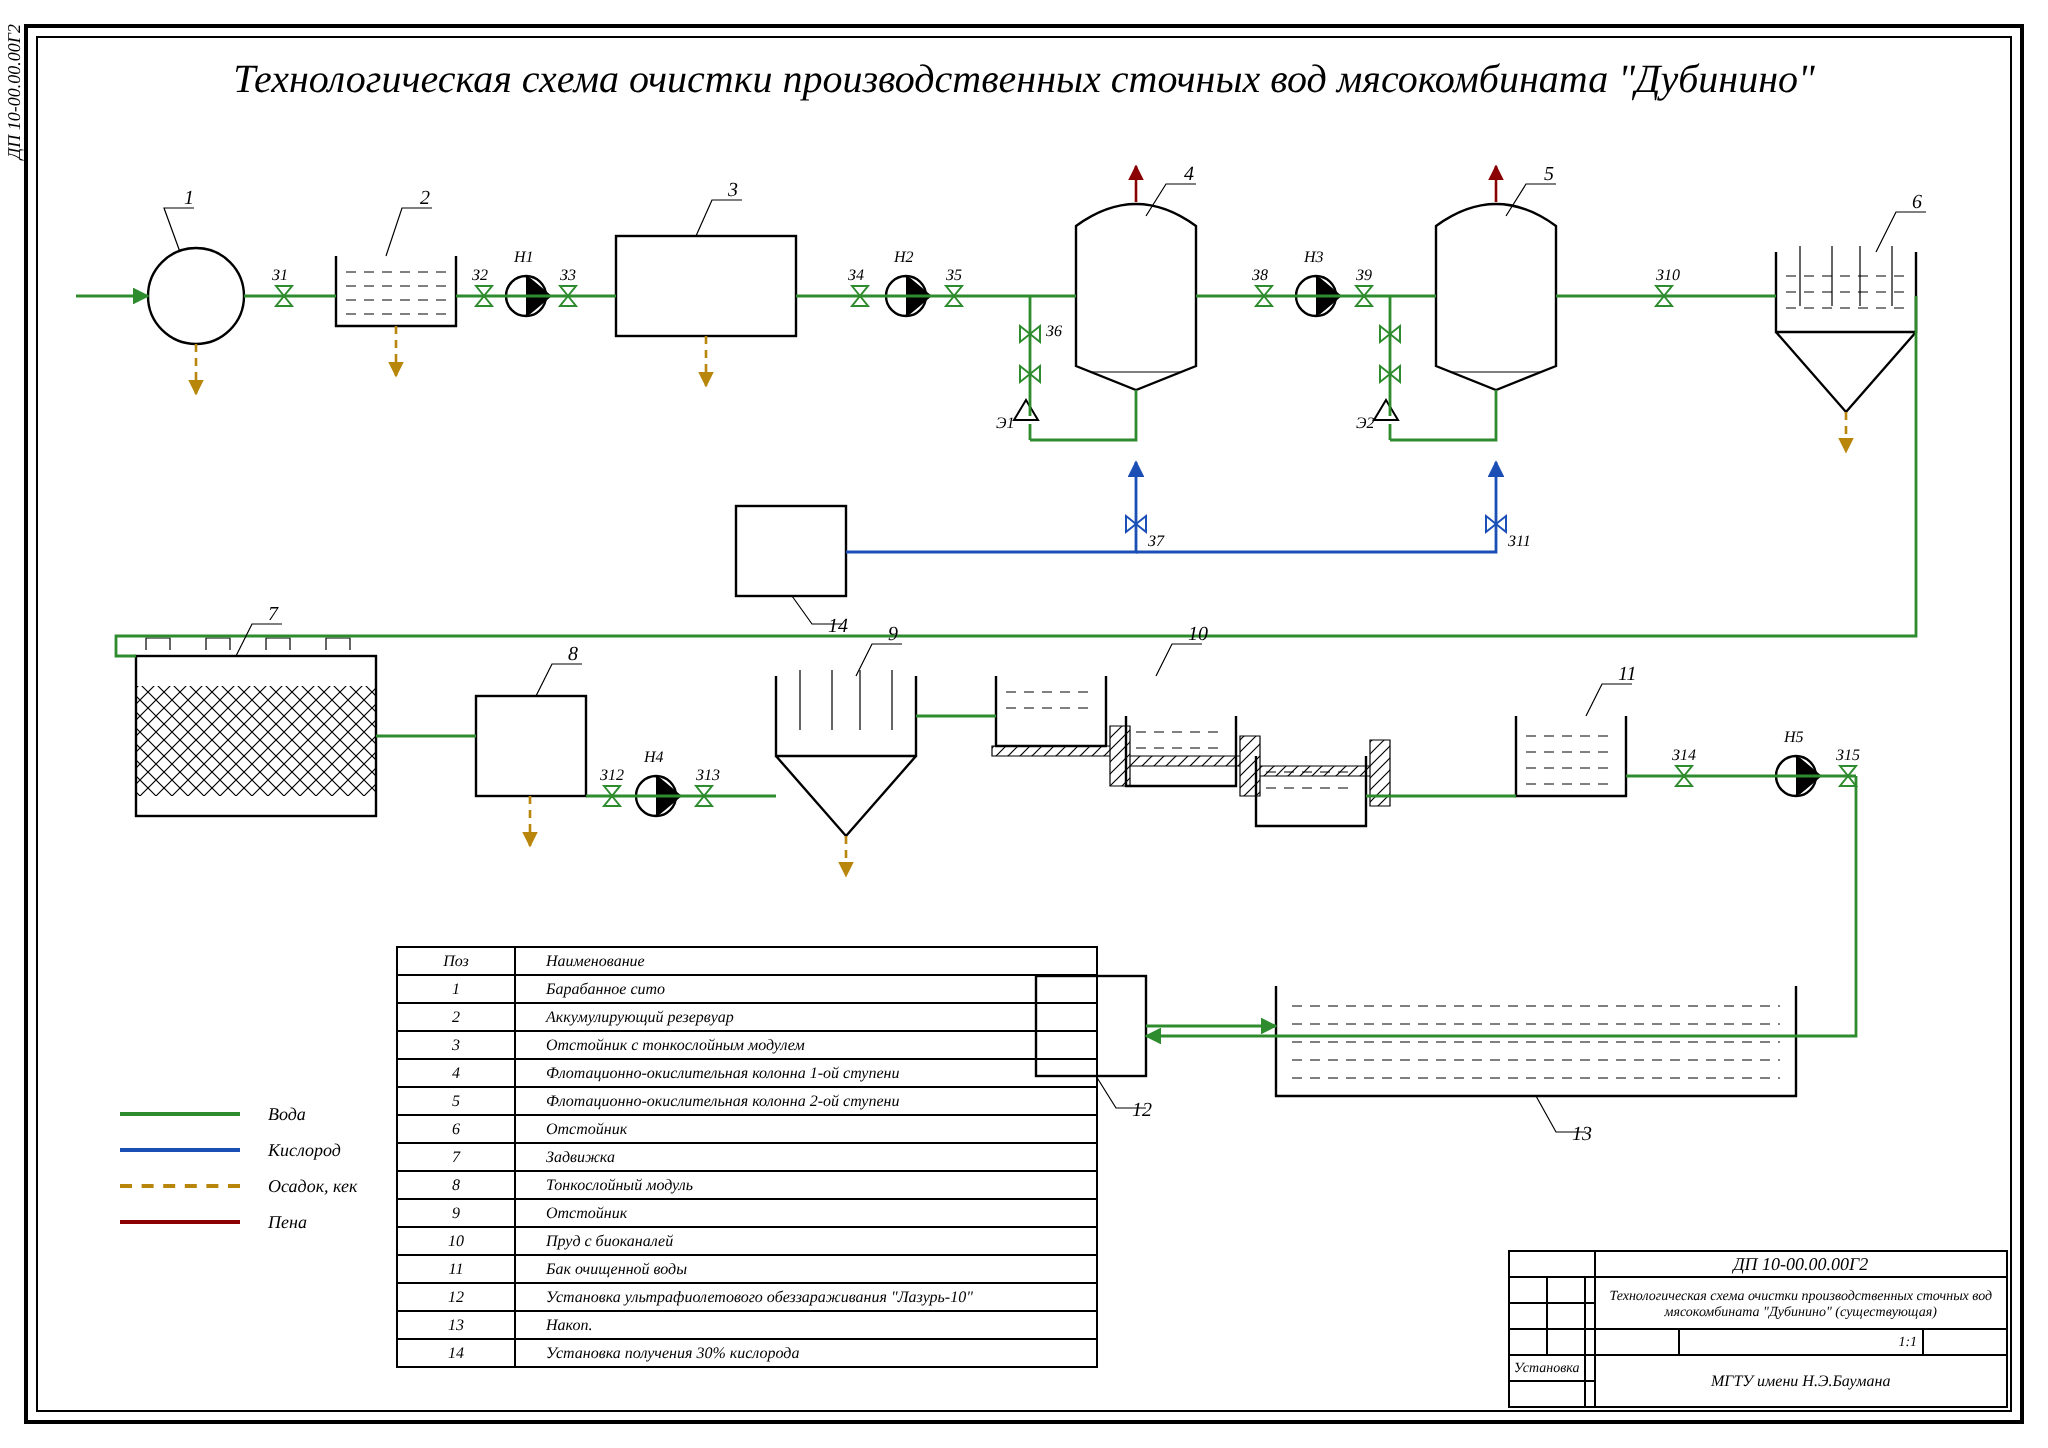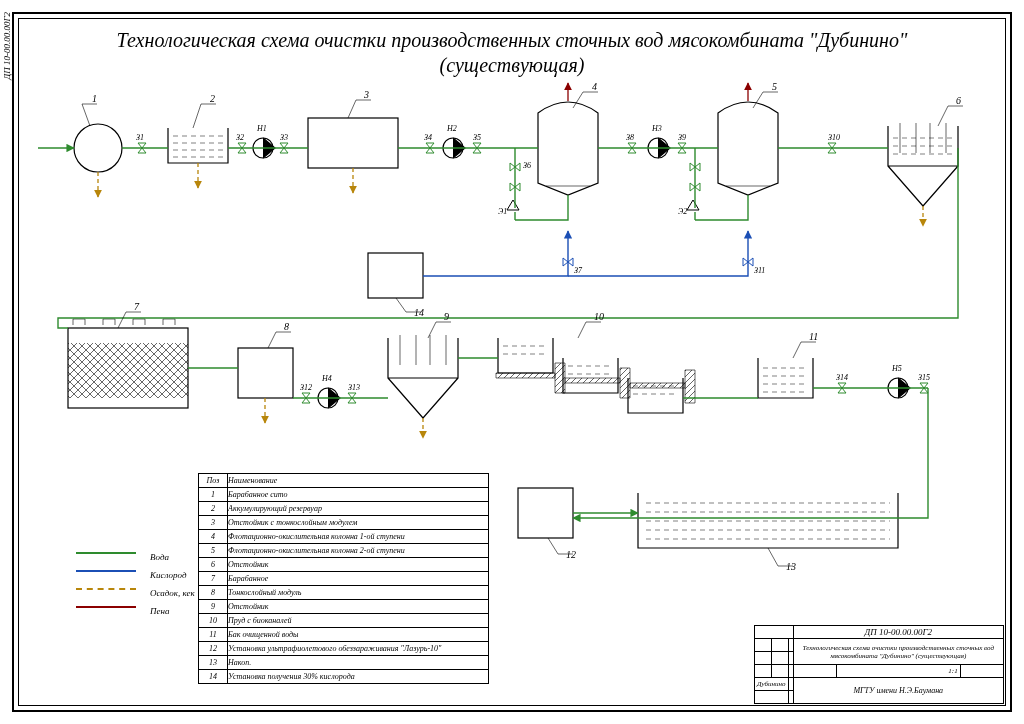--- a/index.html
+++ b/index.html
@@ -13,44 +13,43 @@
   .equipThin{fill:none;stroke:#000;stroke-width:.6}
   .water{fill:none;stroke:#2e8b2e;stroke-width:1.4}
   .oxy{fill:none;stroke:#1b4fb5;stroke-width:1.4}
   .sludge{fill:none;stroke:#b8860b;stroke-width:1.3;stroke-dasharray:4 3}
   .foam{fill:none;stroke:#8b0000;stroke-width:1.3}
   .lbl{font-size:10px;font-style:italic;fill:#000}
   .lblSm{font-size:8px;font-style:italic;fill:#000}
   .ld{stroke:#000;stroke-width:.6;fill:none}
   .bom{position:absolute;left:198px;bottom:40px;font-size:8px;font-style:italic}
   .bom table{border-collapse:collapse}
-  .bom td{border:1px solid #000;padding:1px 0;height:11px;vertical-align:middle}
+  .bom td{border:1px solid #000;padding:1px 15px;height:11px;vertical-align:middle}
   .bom td:first-child{width:28px;text-align:center}
   .bom td:last-child{width:260px}
   .legend{position:absolute;left:60px;bottom:100px;font-size:9px;font-style:italic}
-  .legend .row{display:flex;align-items:flex-start;margin:8px 16px}
+  .legend .row{display:flex;align-items:center;margin:8px 0}
   .legend .line{width:60px;height:0;border-top:2px solid;margin-right:14px}
   .stamp{position:absolute;right:20px;bottom:20px;width:250px;font-size:7px;font-style:italic}
   .stamp table{border-collapse:collapse;width:100%}
   .stamp td{border:1px solid #000;padding:1px 2px;height:10px}
   .hatch{fill:url(#hatch)}
   .waves{stroke:#000;stroke-width:.5;stroke-dasharray:5 4;fill:none}
   .cross{fill:url(#cross)}
 </style>
 </head>
 <body>
 
 <div class="sheet">
   <div class="frame"></div>
   <div class="frame2"></div>
   <div class="side-text">ДП 10-00.00.00Г2</div>
 
   <div class="title">
     <span>Технологическая схема очистки производственных сточных вод мясокомбината "Дубинино"</span><br>
-    <span>(существующая)</span>
   </div>
 
   <svg viewBox="0 0 988 688">
     <defs>
       <pattern id="hatch" patternUnits="userSpaceOnUse" width="6" height="6">
         <path d="M-1,1 l2,-2 M0,6 l6,-6 M5,7 l2,-2" stroke="#000" stroke-width=".6"></path>
       </pattern>
       <pattern id="cross" patternUnits="userSpaceOnUse" width="8" height="8">
         <path d="M0,0 l8,8 M8,0 l-8,8" stroke="#000" stroke-width=".6"></path>
       </pattern>
@@ -278,21 +277,21 @@
           <tr>
             <td>5</td>
             <td>Флотационно-окислительная колонна 2-ой ступени</td>
           </tr>
           <tr>
             <td>6</td>
             <td>Отстойник</td>
           </tr>
           <tr>
             <td>7</td>
-            <td>Барабанное</td>
+            <td>Задвижка</td>
           </tr>
           <tr>
             <td>8</td>
             <td>Тонкослойный модуль</td>
           </tr>
           <tr>
             <td>9</td>
             <td>Отстойник</td>
           </tr>
           <tr>
@@ -341,21 +340,21 @@
           </tr>
       <tr>
             <td></td>
             <td></td>
             <td></td>
             <td></td>
             <td style="text-align:right">1:1</td>
             <td></td>
           </tr>
       <tr>
-            <td colspan="2">Дубинино</td>
+            <td colspan="2">Установка</td>
             <td></td>
             <td colspan="3" rowspan="2" style="text-align:center;font-size:8px">МГТУ имени Н.Э.Баумана</td>
           </tr>
       <tr>
             <td colspan="2"></td>
             <td></td>
           </tr>
     </tbody>
       </table>
   </div>

